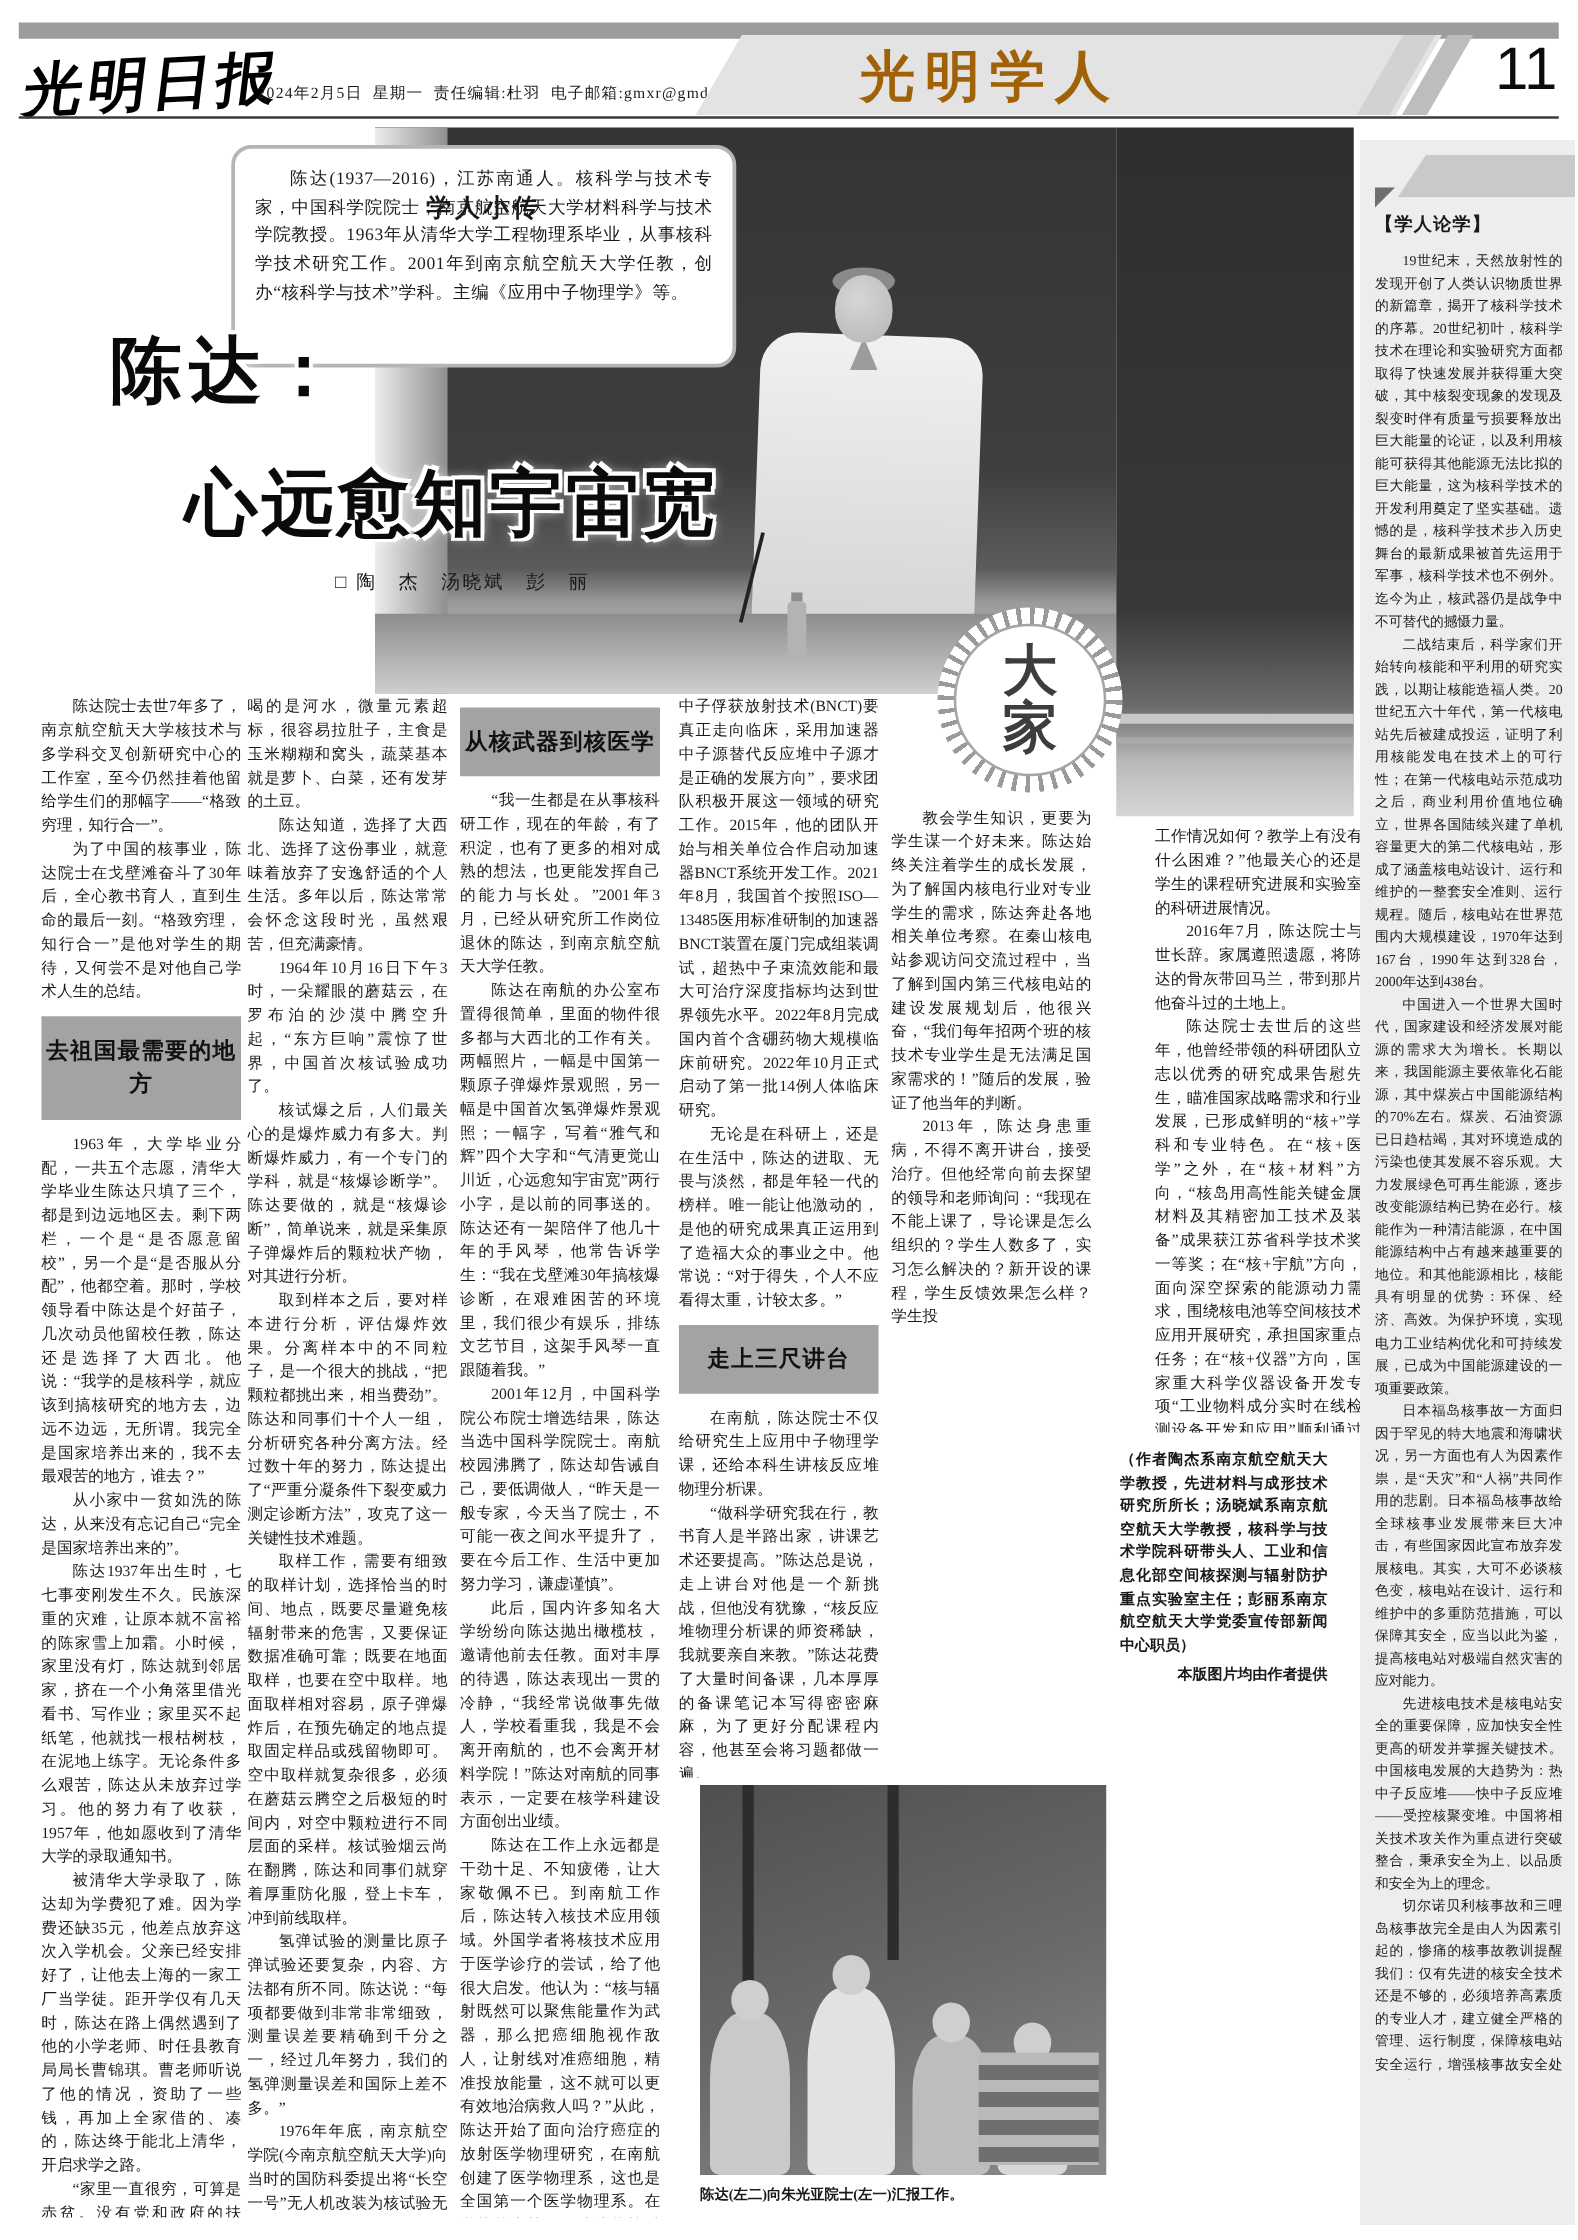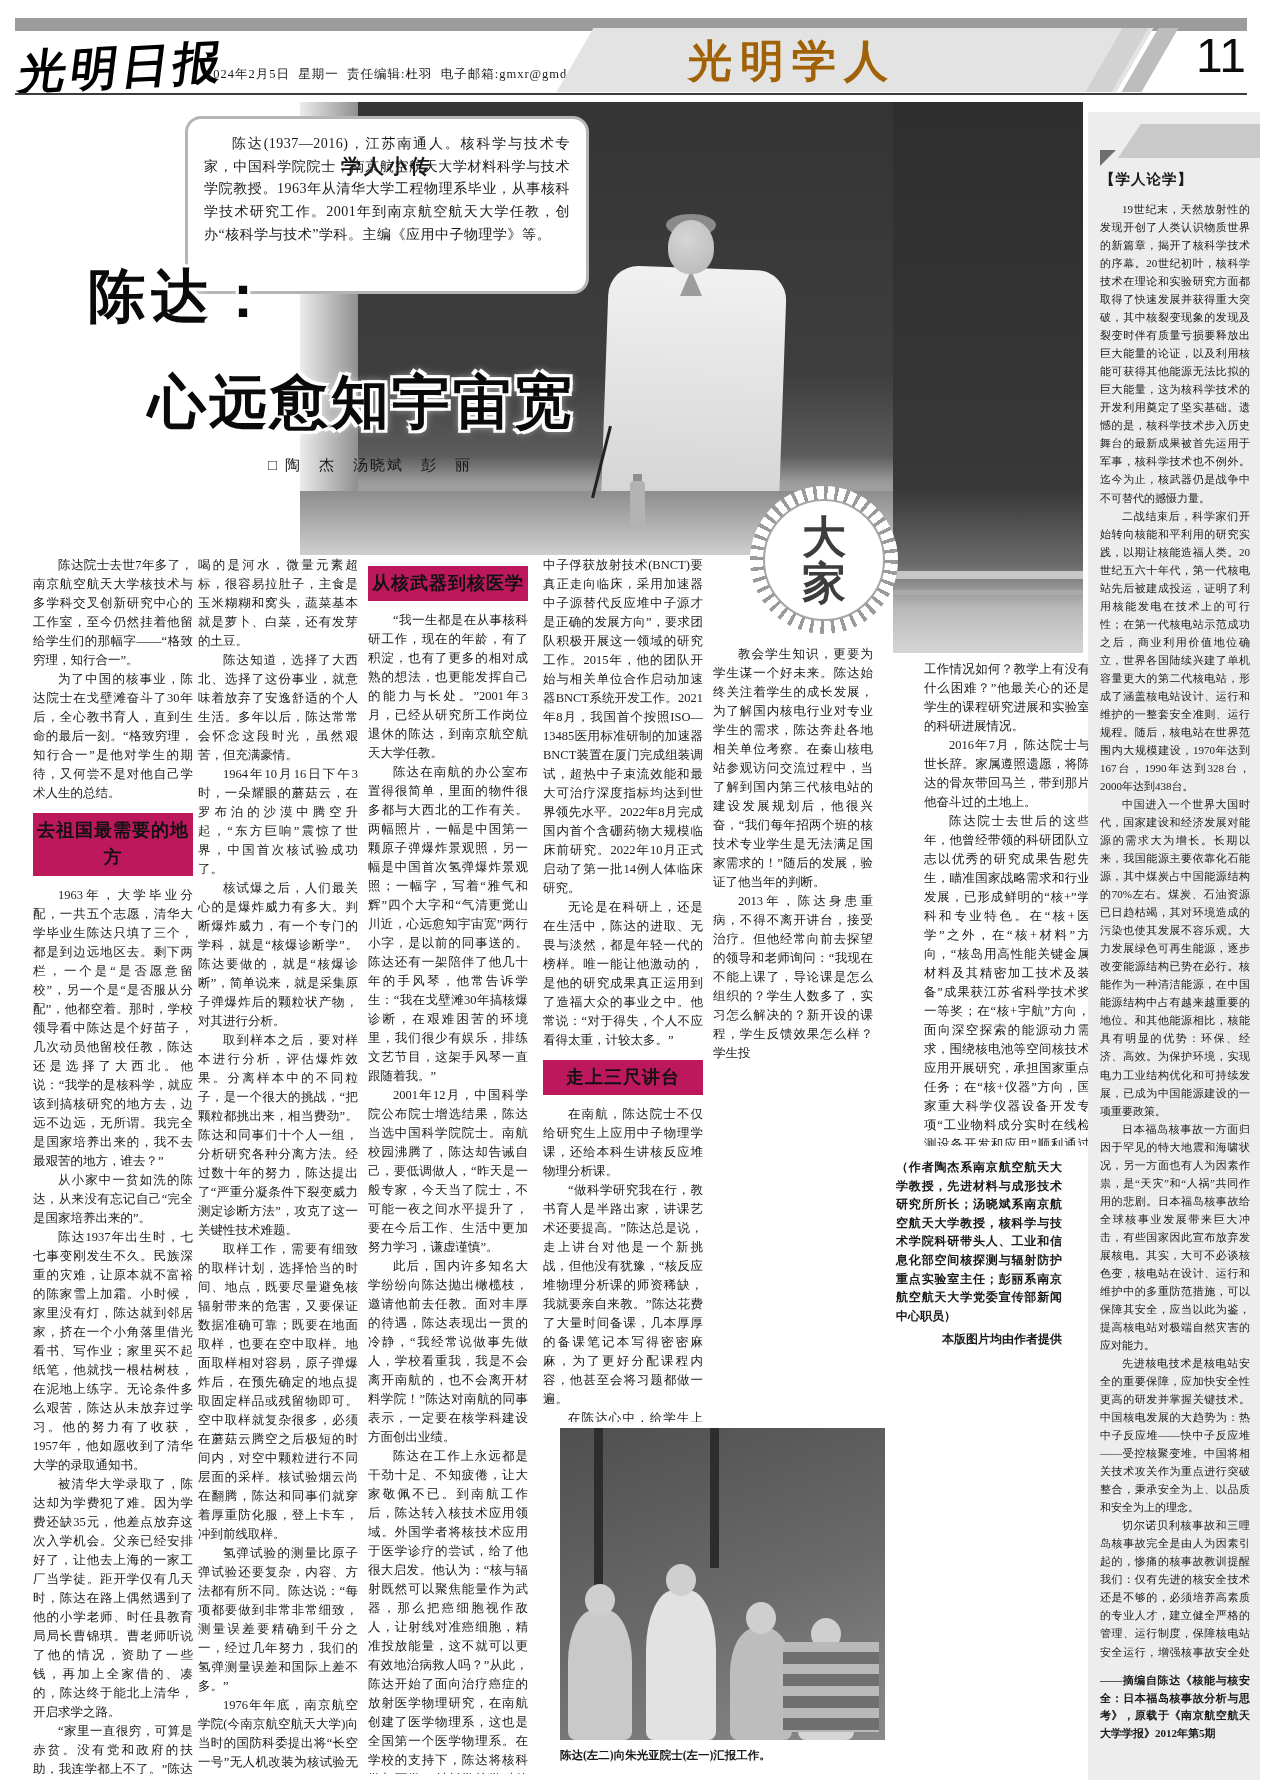--- a/index.html
+++ b/index.html
@@ -51,22 +51,22 @@
   .hl{font-family:"Liberation Sans","DejaVu Sans",sans-serif;font-weight:900;color:#0a0a0a;
       text-shadow:-3px -3px 0 #fff,3px -3px 0 #fff,-3px 3px 0 #fff,3px 3px 0 #fff,0 0 10px #fff;}
   .hl1{left:88px;top:258px;font-size:58px;letter-spacing:5px;}
   .hl2{left:148px;top:364px;font-size:58px;letter-spacing:3px;}
   .byline{left:200px;top:456px;width:340px;font-size:15px;letter-spacing:2px;text-align:center;}
   
   .col{position:absolute;width:160px;overflow:hidden;font-size:12.5px;line-height:1.52;
        text-align:justify;}
   .col p{margin:0;text-indent:2em;}
   .col p.cont{text-indent:0;}
-  .h-band{background:#be185d;text-align:center;font-family:"Liberation Sans","DejaVu Sans",sans-serif;
-       font-weight:bold;font-size:18px;padding:4px 0;margin:10px 0;text-indent:0;letter-spacing:1px;color:#111;}
+  .h-band{background:#a3a3a3;text-align:center;font-family:"Liberation Sans","DejaVu Sans",sans-serif;
+       font-weight:bold;font-size:18px;padding:14px 0;margin:10px 0;text-indent:0;letter-spacing:1px;color:#111;}
   .credit{font-weight:bold;text-align:justify;font-size:12px;line-height:1.55;margin-top:8px;}
   .photo-note{font-weight:bold;font-size:12px;text-align:right;margin-top:6px;}
   
   .ornament{left:750px;top:486px;width:148px;height:148px;border-radius:50%;
        background:repeating-conic-gradient(#9a9a9a 0deg 3deg,#ffffff 3deg 9deg);}
   .orn-core{position:absolute;left:13px;top:13px;right:13px;bottom:13px;border-radius:50%;
        background:#fff;border:2px solid #a5a5a5;display:flex;flex-direction:column;
        align-items:center;justify-content:center;}
   .orn-core span{font-family:"DejaVu Serif",serif;font-weight:bold;font-size:44px;line-height:1.05;color:#3d3d3d;}
   
@@ -212,15 +212,14 @@
   <div class="abs side-arrow"></div>
   <div class="abs side-tag">【学人论学】</div>
   <div class="abs side-flow">
       <p>19世纪末，天然放射性的发现开创了人类认识物质世界的新篇章，揭开了核科学技术的序幕。20世纪初叶，核科学技术在理论和实验研究方面都取得了快速发展并获得重大突破，其中核裂变现象的发现及裂变时伴有质量亏损要释放出巨大能量的论证，以及利用核能可获得其他能源无法比拟的巨大能量，这为核科学技术的开发利用奠定了坚实基础。遗憾的是，核科学技术步入历史舞台的最新成果被首先运用于军事，核科学技术也不例外。迄今为止，核武器仍是战争中不可替代的撼慑力量。</p>
       <p>二战结束后，科学家们开始转向核能和平利用的研究实践，以期让核能造福人类。20世纪五六十年代，第一代核电站先后被建成投运，证明了利用核能发电在技术上的可行性；在第一代核电站示范成功之后，商业利用价值地位确立，世界各国陆续兴建了单机容量更大的第二代核电站，形成了涵盖核电站设计、运行和维护的一整套安全准则、运行规程。随后，核电站在世界范围内大规模建设，1970年达到167台，1990年达到328台，2000年达到438台。</p>
       <p>中国进入一个世界大国时代，国家建设和经济发展对能源的需求大为增长。长期以来，我国能源主要依靠化石能源，其中煤炭占中国能源结构的70%左右。煤炭、石油资源已日趋枯竭，其对环境造成的污染也使其发展不容乐观。大力发展绿色可再生能源，逐步改变能源结构已势在必行。核能作为一种清洁能源，在中国能源结构中占有越来越重要的地位。和其他能源相比，核能具有明显的优势：环保、经济、高效。为保护环境，实现电力工业结构优化和可持续发展，已成为中国能源建设的一项重要政策。</p>
       <p>日本福岛核事故一方面归因于罕见的特大地震和海啸状况，另一方面也有人为因素作祟，是“天灾”和“人祸”共同作用的悲剧。日本福岛核事故给全球核事业发展带来巨大冲击，有些国家因此宣布放弃发展核电。其实，大可不必谈核色变，核电站在设计、运行和维护中的多重防范措施，可以保障其安全，应当以此为鉴，提高核电站对极端自然灾害的应对能力。</p>
       <p>先进核电技术是核电站安全的重要保障，应加快安全性更高的研发并掌握关键技术。中国核电发展的大趋势为：热中子反应堆——快中子反应堆——受控核聚变堆。中国将相关技术攻关作为重点进行突破整合，秉承安全为上、以品质和安全为上的理念。</p>
       <p>切尔诺贝利核事故和三哩岛核事故完全是由人为因素引起的，惨痛的核事故教训提醒我们：仅有先进的核安全技术还是不够的，必须培养高素质的专业人才，建立健全严格的管理、运行制度，保障核电站安全运行，增强核事故安全处置能力。</p>
     </div>
-  <div class="abs side-attr">——摘编自陈达《核能与核安全：日本福岛核事故分析与思考》，原载于《南京航空航天大学学报》2012年第5期</div>
 
 </div>
 
 </body></html>

